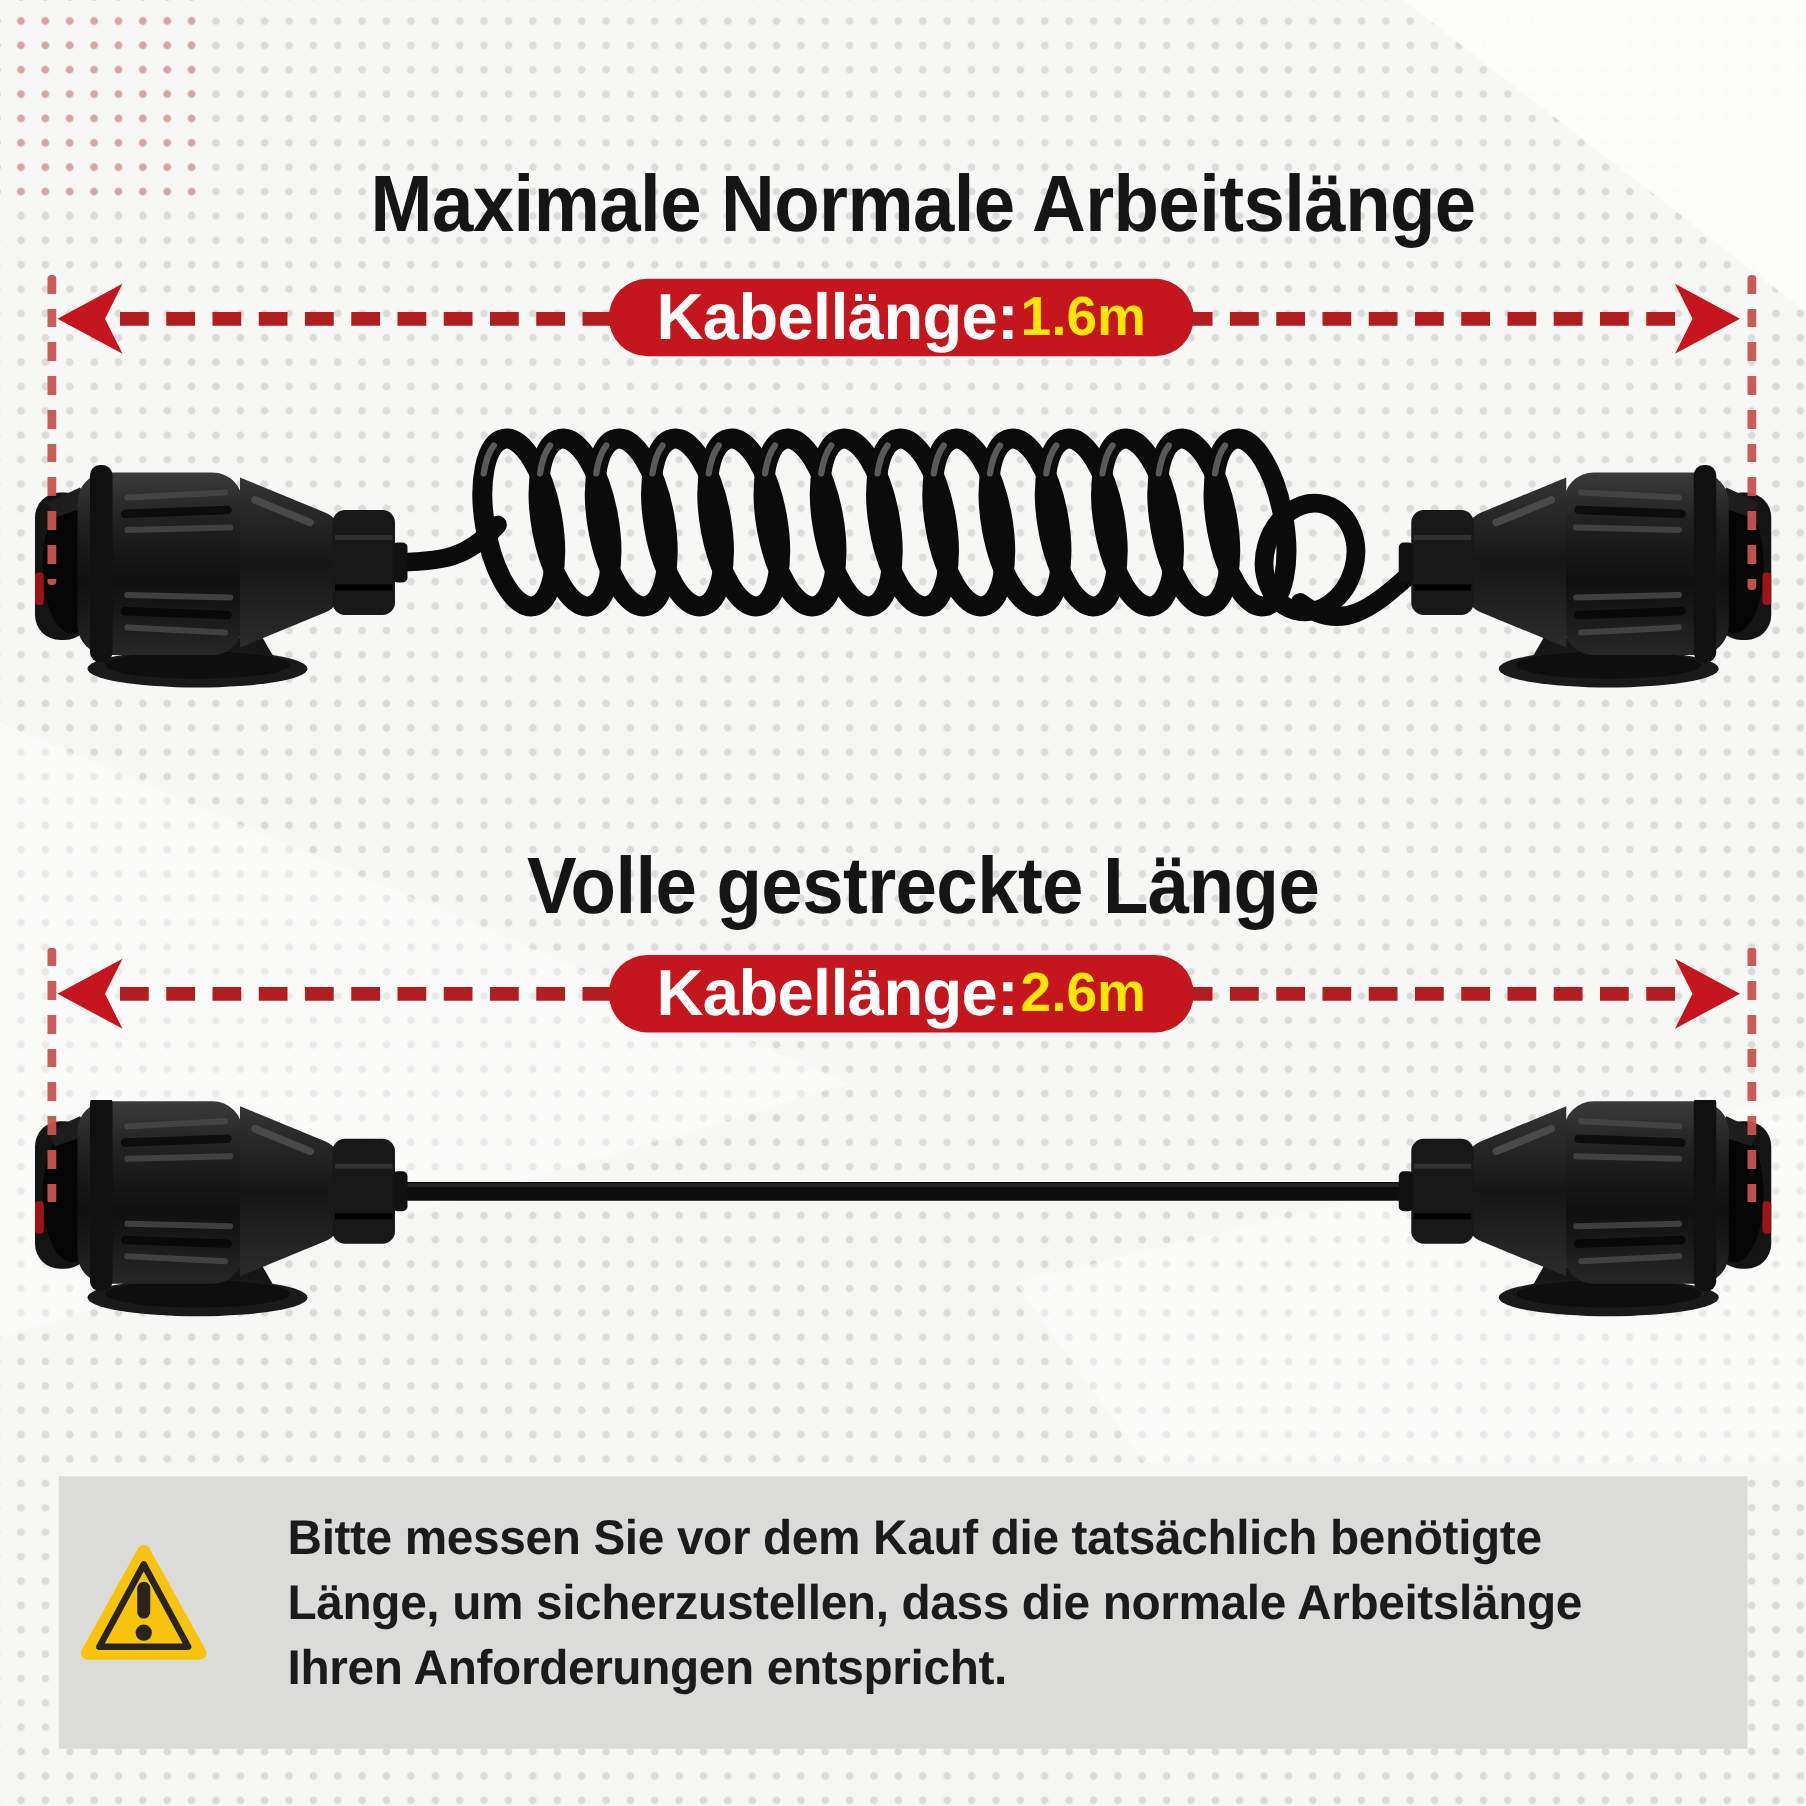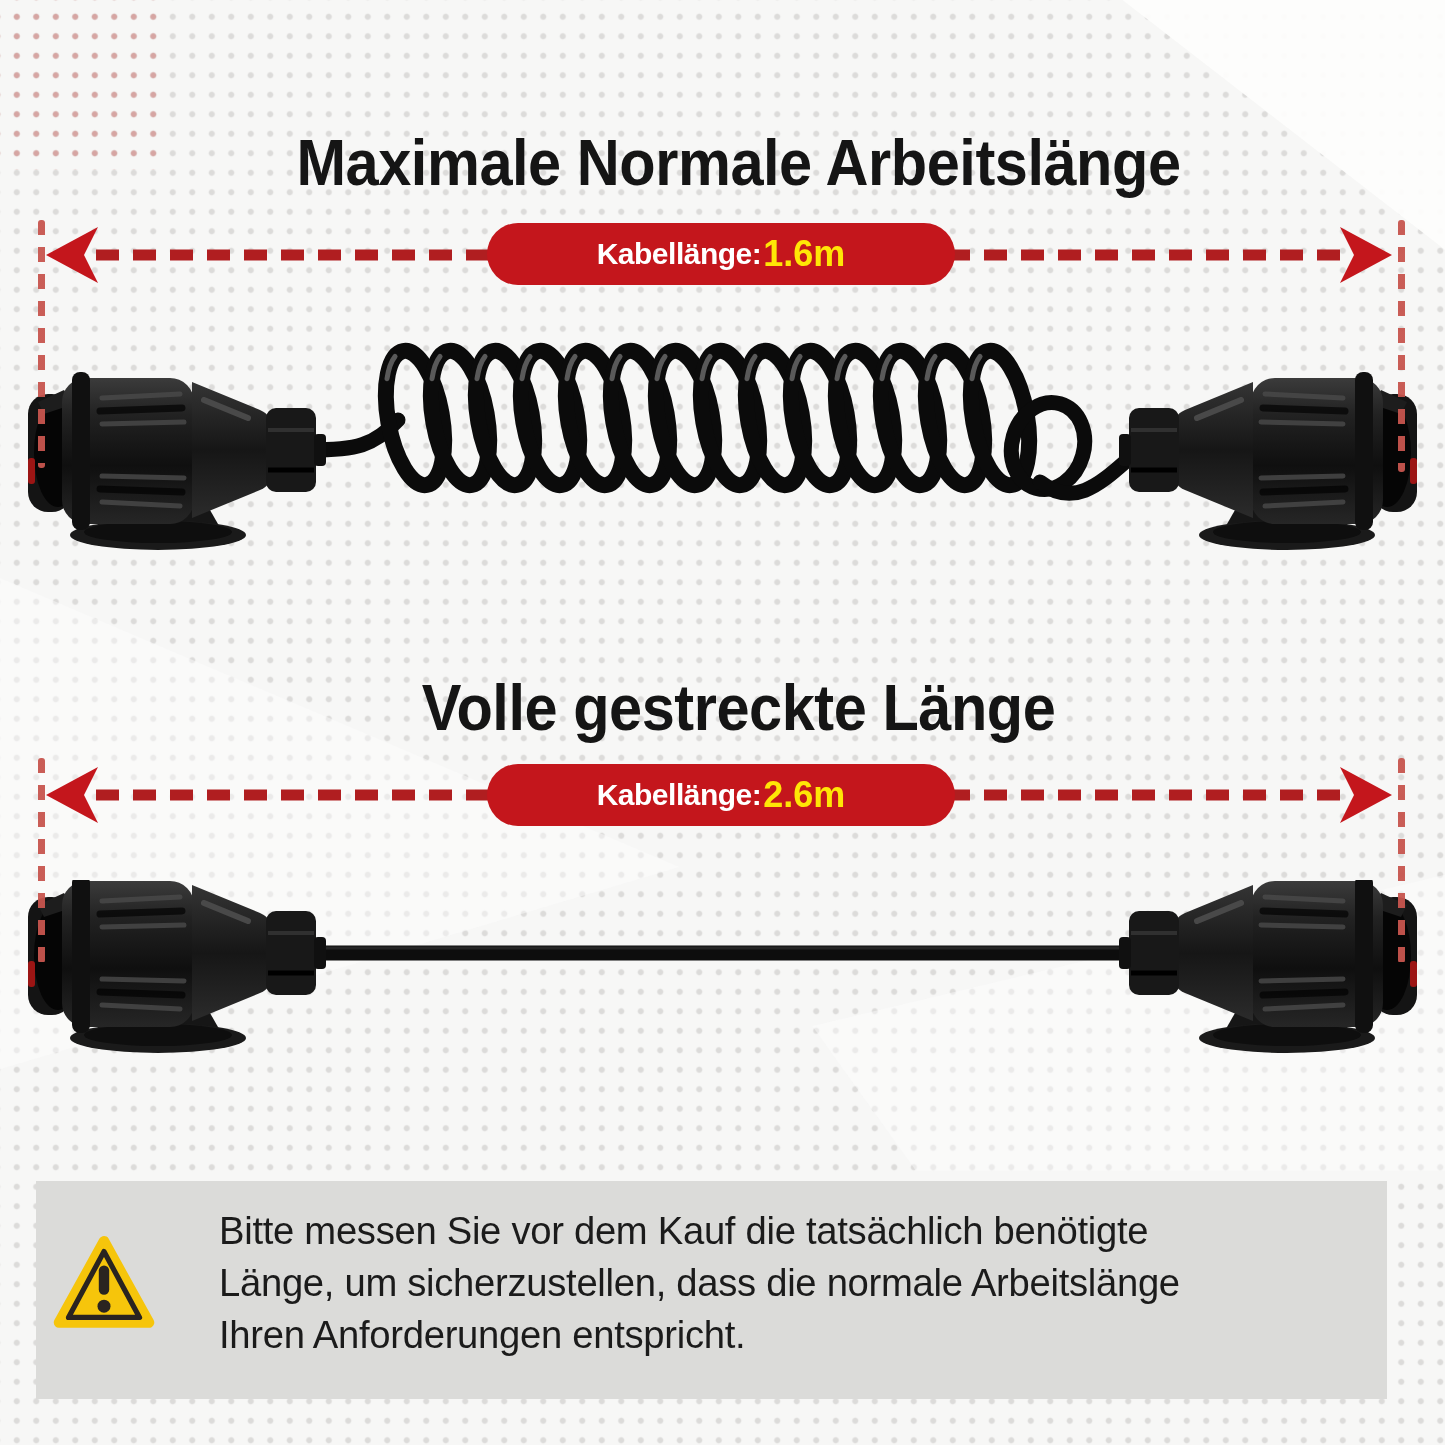--- a/index.html
+++ b/index.html
@@ -34,43 +34,44 @@
   #title1{top:126px;}
   #title2{top:671px;}
 
   .pill{
     position:absolute;left:487px;width:468px;height:62px;z-index:5;
     background:var(--red,#c4161c);border-radius:32px;
     display:flex;align-items:center;justify-content:center;white-space:nowrap;
   }
   #pill1{top:223px;}
   #pill2{top:764px;}
-  .pill .lbl{color:#ffffff;font-size:30px;font-weight:600;letter-spacing:-.5px;}
-  .pill .val{color:var(--yellow,#ffe606);font-size:36px;font-weight:800;margin-left:2px;}
+  .pill .lbl{color:#ffffff;font-size:52px;font-weight:600;letter-spacing:-.5px;}
+  .pill .val{color:var(--yellow,#ffe606);font-size:44px;font-weight:800;margin-left:2px;}
 
   .arrow-svg{position:absolute;left:0;width:1445px;height:90px;z-index:4;}
   #arrow1{top:210px;}
   #arrow2{top:750px;}
 
   .vline{
     position:absolute;width:7px;z-index:4;border-radius:3px;
     background:repeating-linear-gradient(to bottom, rgba(199,85,78,.95) 0 15px, rgba(199,85,78,0) 15px 27px);
   }
   #vl1a{left:38px;top:220px;height:248px;}
   #vl1b{left:1398px;top:220px;height:252px;}
   #vl2a{left:38px;top:758px;height:205px;}
   #vl2b{left:1398px;top:758px;height:205px;}
 
   .scene{position:absolute;left:0;width:1445px;z-index:3;}
   #scene1{top:330px;height:260px;}
   #scene2{top:880px;height:200px;}
 
   .warning{
-    position:absolute;left:36px;top:1181px;width:1351px;height:218px;z-index:3;
+    position:absolute;left:47px;top:1181px;width:1351px;height:218px;z-index:3;
     background:var(--warn-bg,#dbdbd9);
+    font-weight:bold;
   }
   .warn-icon{position:absolute;left:16px;top:42px;width:104px;height:116px;}
   .warn-text{
     position:absolute;left:183px;top:24px;
     font-size:39px;line-height:52px;color:#1b1b1b;
     transform:scaleX(.98);transform-origin:left top;letter-spacing:-.3px;
     white-space:nowrap;
   }
 </style>
 </head>

